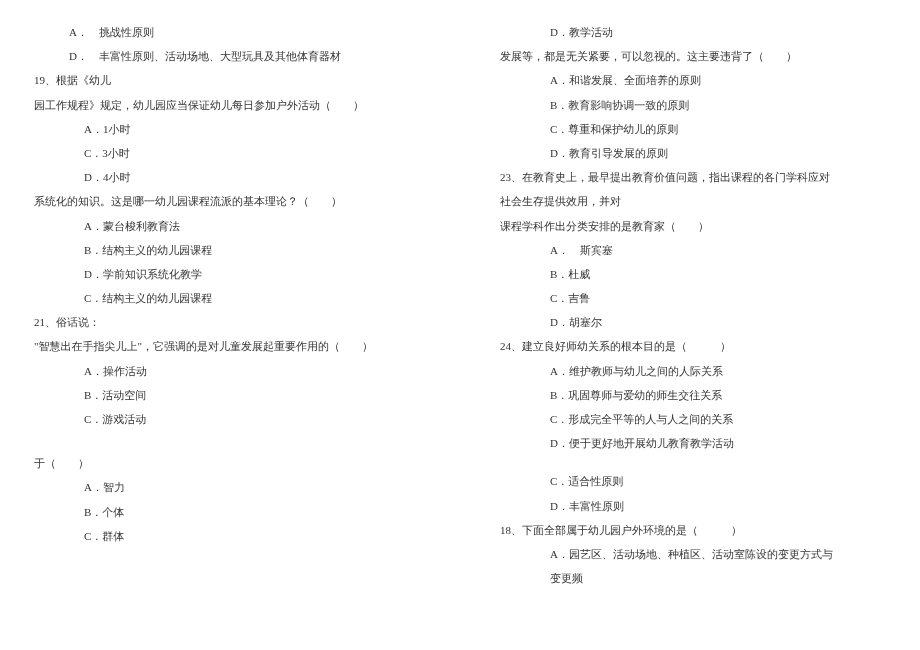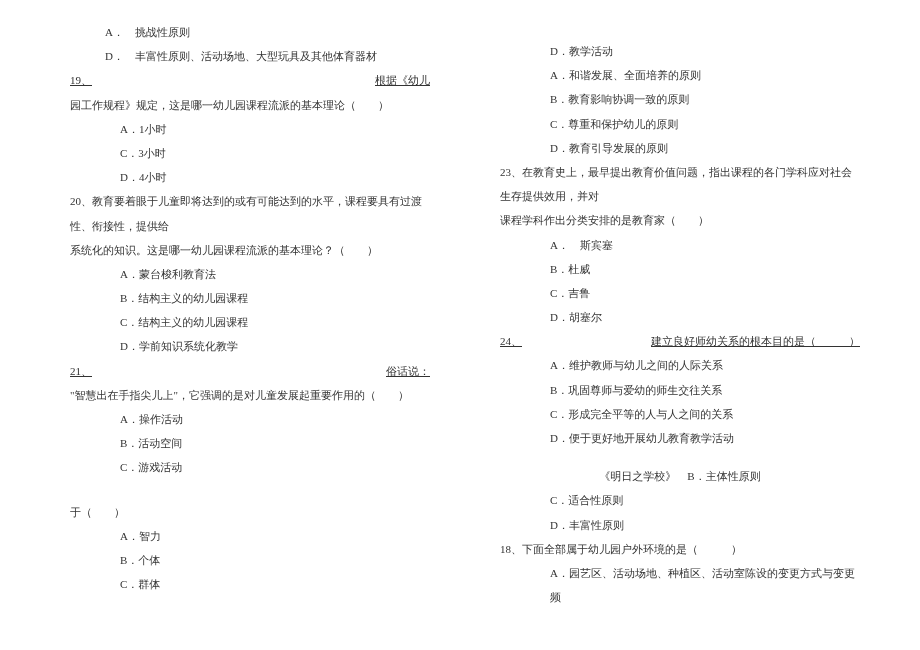--- a/index.html
+++ b/index.html
@@ -8,97 +8,93 @@
       height: 650px;
       font-family: "SimSun", "宋体", serif;
       font-size: 11px;
       color: #333;
       background: #fff;
       display: flex;
       overflow: hidden;
     }
     .col {
       width: 460px;
-      padding: 20px 30px 20px 70px;
+      padding: 20px 30px 20px 34px;
       line-height: 2.2;
     }
     .col-right {
-      padding: 20px 60px 20px 40px;
-      margin-top: 19px;
+      padding: 20px 81px 20px 40px;
     }
     .option-row {
       padding-left: 50px;
     }
     .option-row-wide {
       padding-left: 35px;
     }
     .split-line {
       display: flex;
-      justify-content: space-between;
-      text-decoration: underline;
     }
     .hang {
       padding-left: 0;
     }
   </style>
 </head>
 <body>
 
 <div class="col">
   <div class="option-row-wide">A．　挑战性原则</div>
   <div class="option-row-wide">D．　丰富性原则、活动场地、大型玩具及其他体育器材</div>
   <div class="split-line">
     <span class="hang">19、</span>
     <span>根据《幼儿</span>
   </div>
-  <div class="hang">园工作规程》规定，这是哪一幼儿园课程流派的基本理论（　　）</div>
+  <div class="hang">园工作规程》规定，幼儿园应当保证幼儿每日参加户外活动（　　）</div>
   <div class="option-row">A．1小时</div>
   <div class="option-row">C．3小时</div>
   <div class="option-row">D．4小时</div>
-  <div class="hang">20、教育要着眼于儿童即将达到的或有可能达到的水平，课程要具有过渡性、衔接性，提供给</div>
   <div class="hang">系统化的知识。这是哪一幼儿园课程流派的基本理论？（　　）</div>
   <div class="option-row">A．蒙台梭利教育法</div>
   <div class="option-row">B．结构主义的幼儿园课程</div>
+  <div class="option-row">D．学前知识系统化教学</div>
   <div class="option-row">C．结构主义的幼儿园课程</div>
-  <div class="option-row">D．学前知识系统化教学</div>
   <div class="split-line">
     <span class="hang">21、</span>
     <span>俗话说：</span>
   </div>
   <div class="hang">"智慧出在手指尖儿上"，它强调的是对儿童发展起重要作用的（　　）</div>
   <div class="option-row">A．操作活动</div>
   <div class="option-row">B．活动空间</div>
   <div class="option-row">C．游戏活动</div>
   <div style="height:20px"></div>
   <div class="hang">于（　　）</div>
   <div class="option-row">A．智力</div>
   <div class="option-row">B．个体</div>
   <div class="option-row">C．群体</div>
 
 </div>
 
 <div class="col col-right">
   <div class="option-row">D．教学活动</div>
+  <div class="hang">发展等，都是无关紧要，可以忽视的。这主要违背了（　　）</div>
   <div class="option-row">A．和谐发展、全面培养的原则</div>
   <div class="option-row">B．教育影响协调一致的原则</div>
   <div class="option-row">C．尊重和保护幼儿的原则</div>
   <div class="option-row">D．教育引导发展的原则</div>
   <div class="hang">23、在教育史上，最早提出教育价值问题，指出课程的各门学科应对社会生存提供效用，并对</div>
   <div class="hang">课程学科作出分类安排的是教育家（　　）</div>
   <div class="option-row">A．　斯宾塞</div>
   <div class="option-row">B．杜威</div>
   <div class="option-row">C．吉鲁</div>
   <div class="option-row">D．胡塞尔</div>
   <div class="split-line">
     <span class="hang">24、</span>
     <span>建立良好师幼关系的根本目的是（　　　）</span>
   </div>
   <div class="option-row">A．维护教师与幼儿之间的人际关系</div>
   <div class="option-row">B．巩固尊师与爱幼的师生交往关系</div>
   <div class="option-row">C．形成完全平等的人与人之间的关系</div>
   <div class="option-row">D．便于更好地开展幼儿教育教学活动</div>
   <div style="height:14px"></div>
-  <div style="text-align:center">《明日之学校》　B．主体性原则</div>
   <div class="option-row">C．适合性原则</div>
   <div class="option-row">D．丰富性原则</div>
   <div class="hang">18、下面全部属于幼儿园户外环境的是（　　　）</div>
   <div class="option-row">A．园艺区、活动场地、种植区、活动室陈设的变更方式与变更频</div>
 </div>
 
 </body></html>

